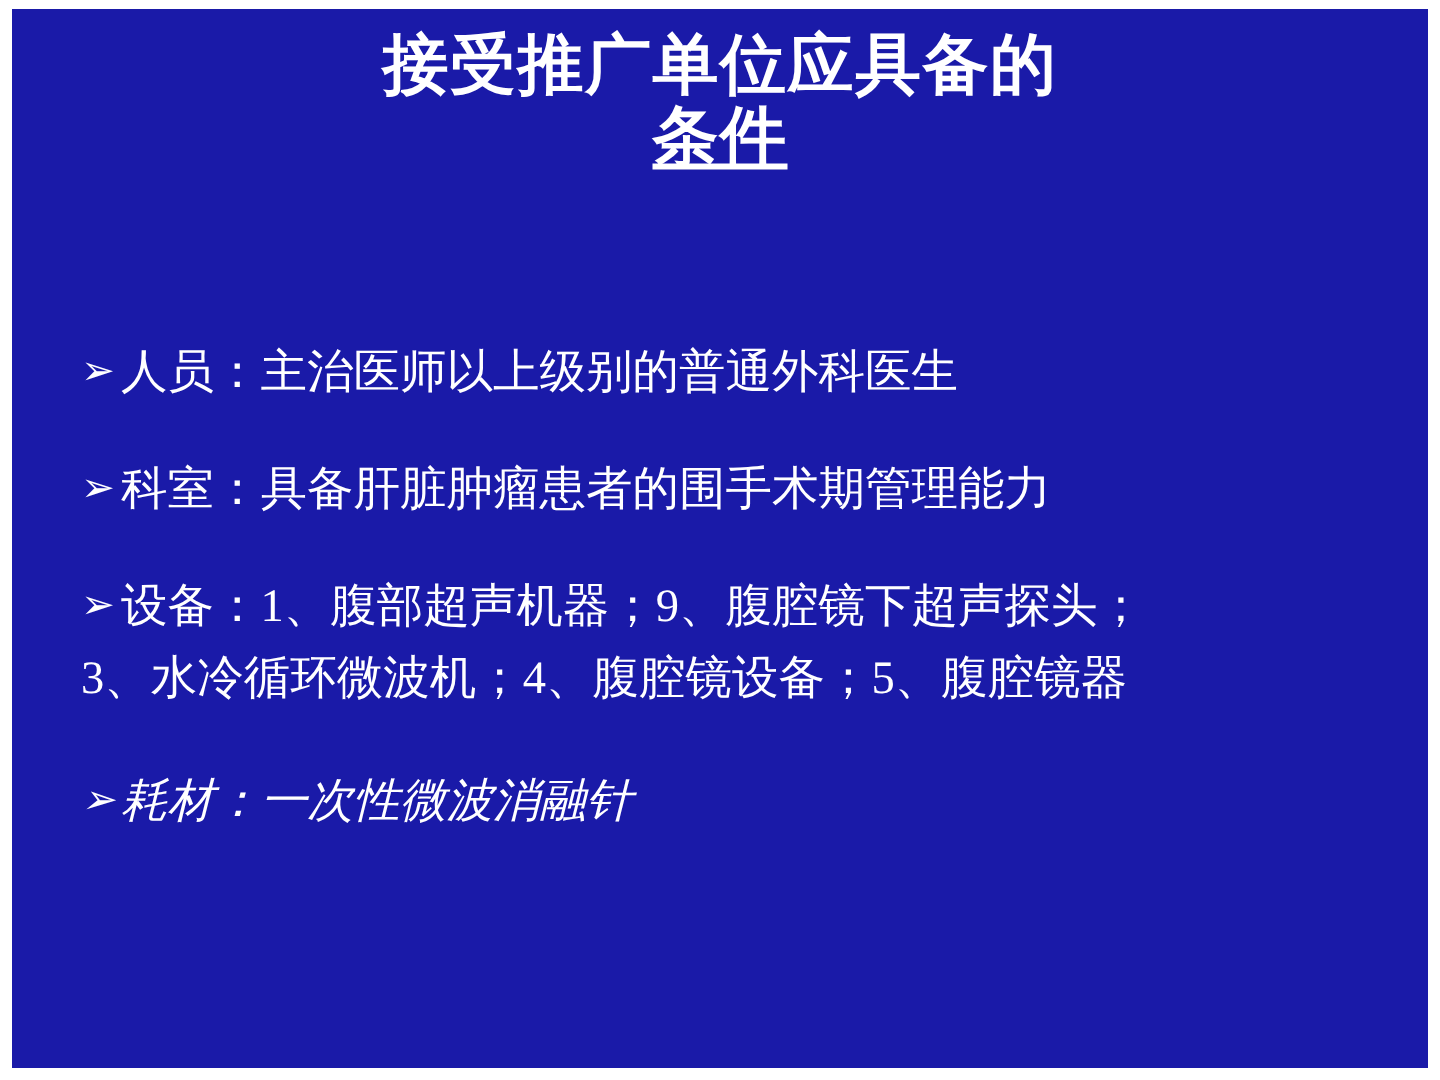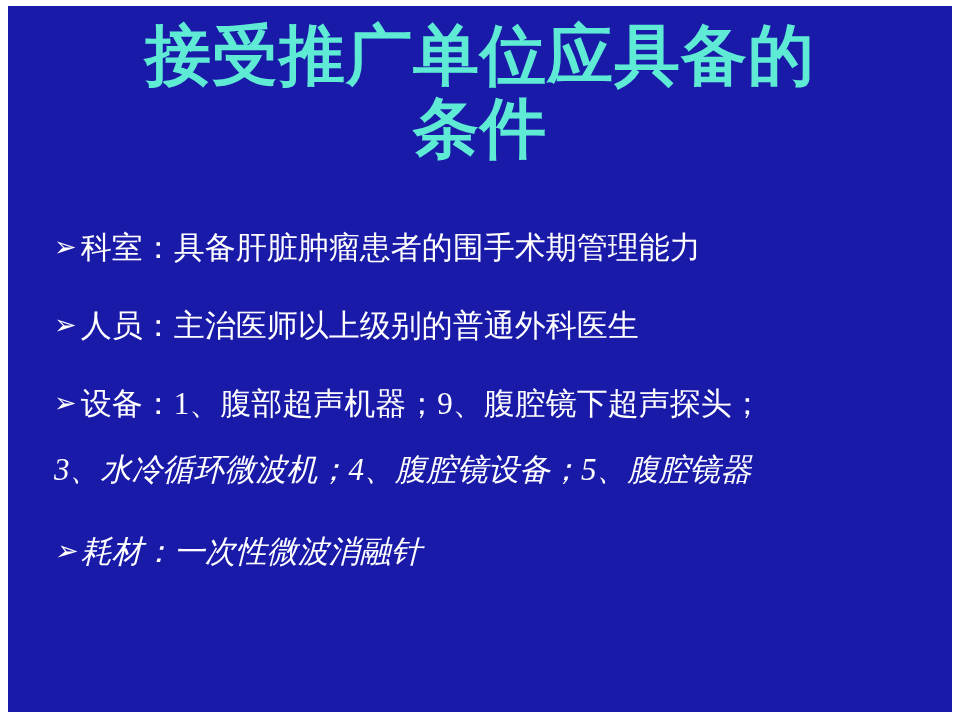--- a/index.html
+++ b/index.html
@@ -24,29 +24,30 @@
     border-top: 6px solid #ffffff;
     border-bottom: 8px solid #ffffff;
     overflow: hidden;
   }
   .title {
     position: absolute;
     top: 14px;
     left: 0;
     width: 100%;
     text-align: center;
-    color: #5eead4;
-    font-size: 66px;
+    color: #ffffff;
+    font-size: 44px;
     font-weight: bold;
     line-height: 1.1;
     letter-spacing: 1px;
     font-family: "Liberation Serif", "DejaVu Serif", serif;
   }
   .title .line2 {
     display: block;
+    text-decoration: underline;
   }
   .body {
     position: absolute;
     top: 218px;
     left: 46px;
     right: 22px;
   }
   .bullet-block {
     color: #ffffff;
     font-size: 31px;
@@ -62,46 +63,44 @@
     transform: translateY(-2px);
   }
   .bullet-text {
     display: inline;
   }
   .bullet-block.equip {
     margin-bottom: 34px;
   }
   .bullet-block.equip .cont {
     display: block;
-    margin-top: 18px;
-    font-style: italic;
   }
   .bullet-block.last {
     margin-bottom: 0;
     font-style: italic;
   }
 </style>
 </head>
 <body>
 
 <div class="slide">
 
   <div class="title">
     <span>接受推广单位应具备的</span>
     <span class="line2">条件</span>
   </div>
 
   <div class="body">
 
     <div class="bullet-block">
-      <span class="marker">➢</span><span class="bullet-text">科室：具备肝脏肿瘤患者的围手术期管理能力</span>
+      <span class="marker">➢</span><span class="bullet-text">人员：主治医师以上级别的普通外科医生</span>
     </div>
 
     <div class="bullet-block">
-      <span class="marker">➢</span><span class="bullet-text">人员：主治医师以上级别的普通外科医生</span>
+      <span class="marker">➢</span><span class="bullet-text">科室：具备肝脏肿瘤患者的围手术期管理能力</span>
     </div>
 
     <div class="bullet-block equip">
       <span class="marker">➢</span><span class="bullet-text">设备：1、腹部超声机器；9、腹腔镜下超声探头；</span>
       <span class="cont">3、水冷循环微波机；4、腹腔镜设备；5、腹腔镜器</span>
     </div>
 
     <div class="bullet-block last">
       <span class="marker">➢</span><span class="bullet-text">耗材：一次性微波消融针</span>
     </div>

